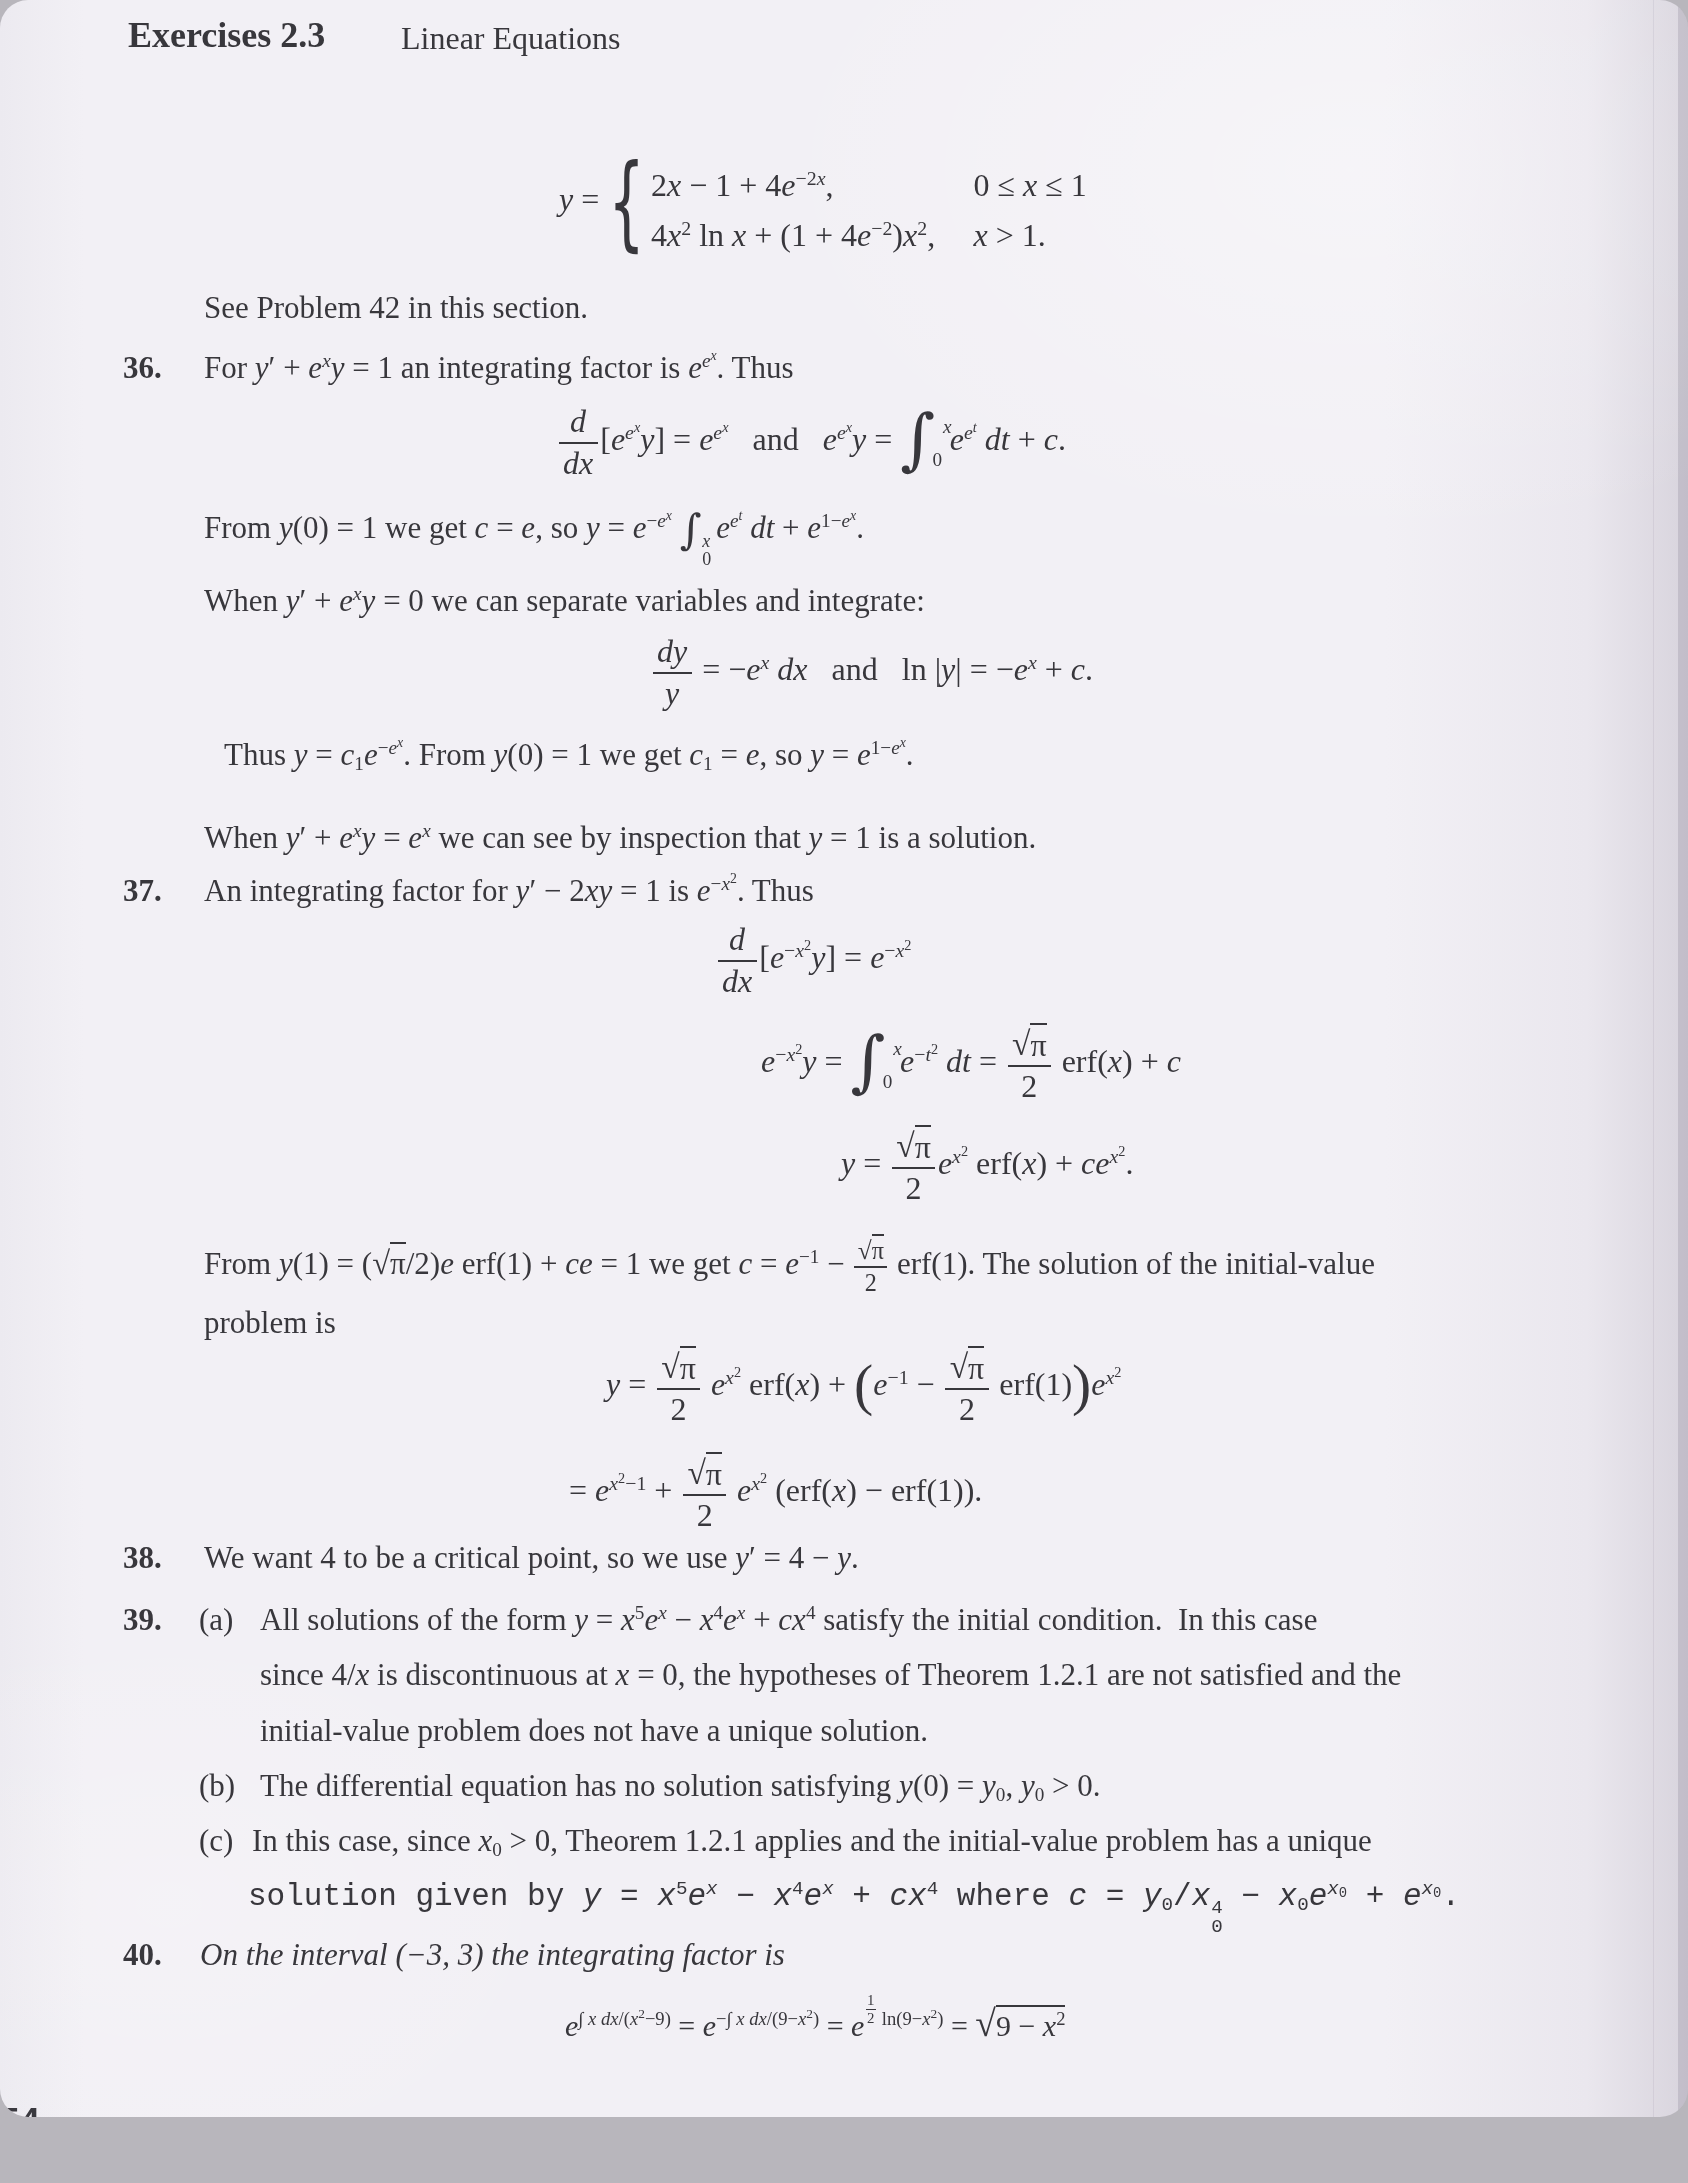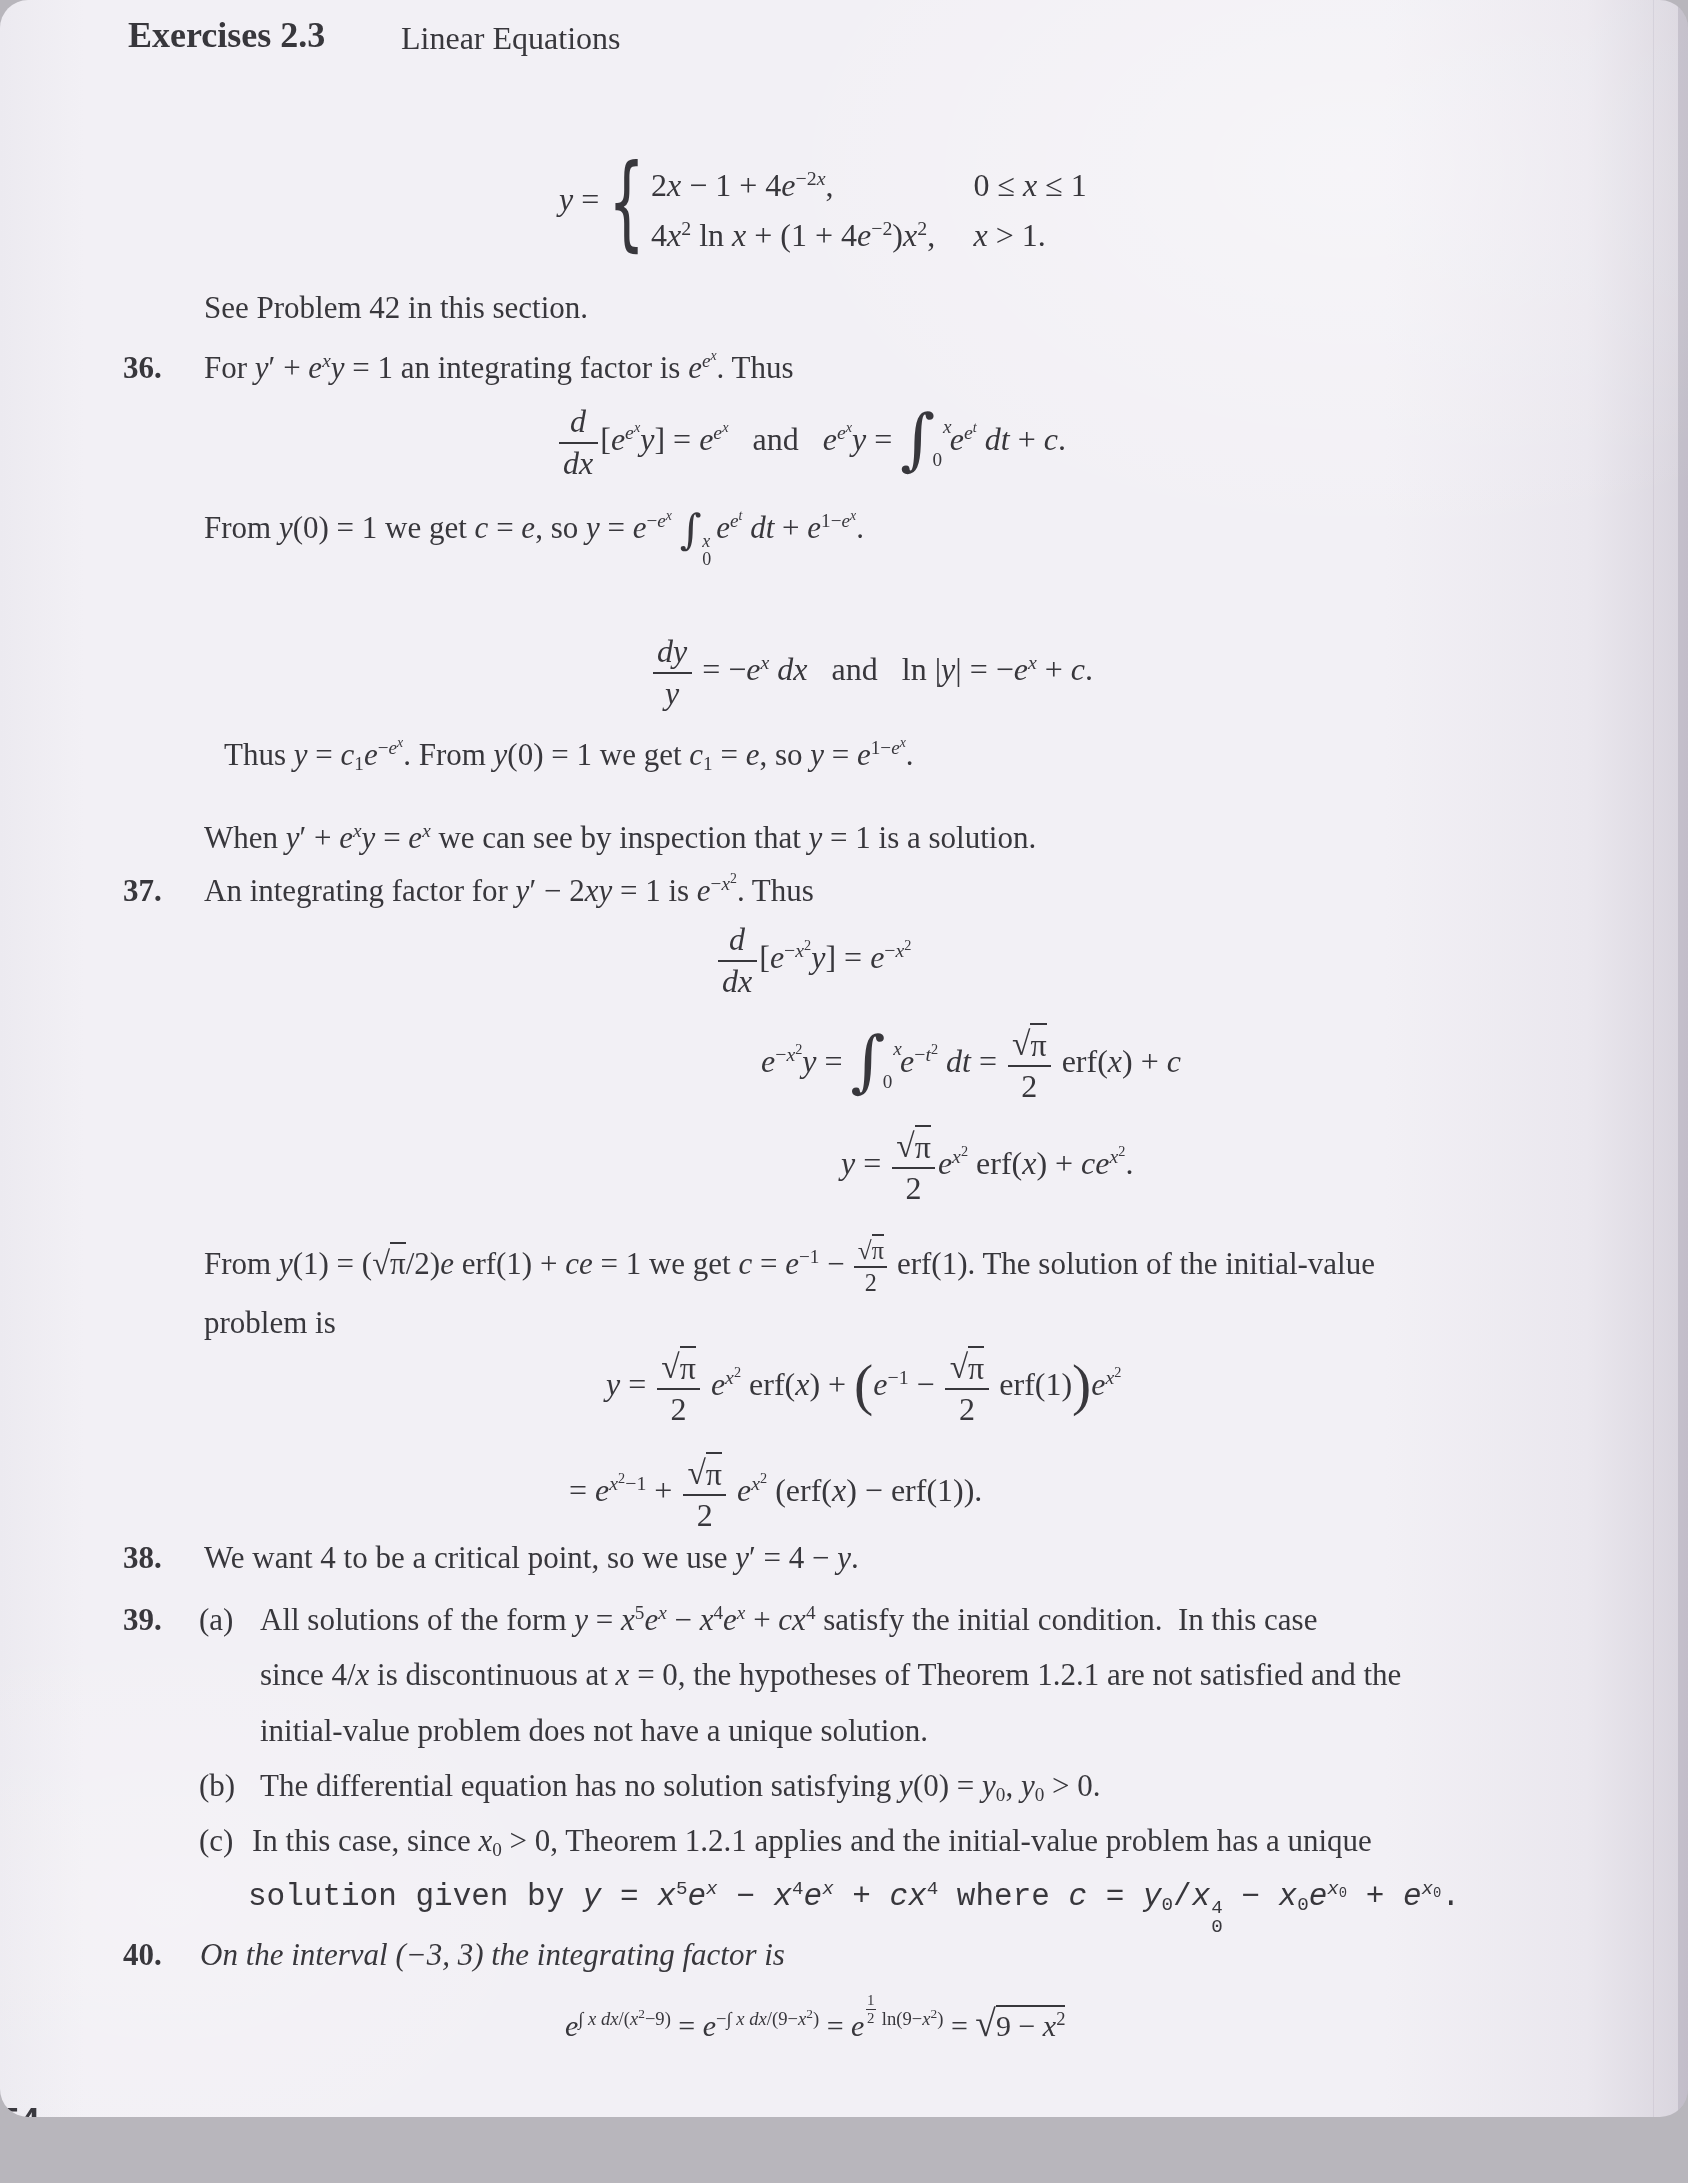--- a/index.html
+++ b/index.html
@@ -80,20 +80,21 @@
   <div class="blk bold" style="left:123px; top:349px;">36.</div>
   <div class="blk" style="left:204px; top:349px;">For <i>y</i>′ + <i>e</i><sup><i>x</i></sup><i>y</i> = 1 an integrating factor is <i>e</i><sup><i>e</i><sup><i>x</i></sup></sup>. Thus</div>
   <div class="blk disp" style="left:556px; top:404px;"><span class="fr"><span class="nu"><i>d</i></span><span class="de"><i>dx</i></span></span>[<i>e</i><sup><i>e</i><sup><i>x</i></sup></sup><i>y</i>] = <i>e</i><sup><i>e</i><sup><i>x</i></sup></sup> &nbsp;&nbsp;and&nbsp;&nbsp; <i>e</i><sup><i>e</i><sup><i>x</i></sup></sup><i>y</i> = <span class="int">∫</span><span class="lims">
         <span><i>x</i></span>
         <span>0</span>
       </span><i>e</i><sup><i>e</i><sup><i>t</i></sup></sup> <i>dt</i> + <i>c</i>.</div>
   <div class="blk" style="left:204px; top:509px;">From <i>y</i>(0) = 1 we get <i>c</i> = <i>e</i>, so <i>y</i> = <i>e</i><sup>−<i>e</i><sup><i>x</i></sup></sup> <span class="iint">∫</span><span class="ilim">
         <span><i>x</i></span>
         <span>0</span>
       </span><i>e</i><sup><i>e</i><sup><i>t</i></sup></sup> <i>dt</i> + <i>e</i><sup>1−<i>e</i><sup><i>x</i></sup></sup>.</div>
+  <div class="blk" style="left:204px; top:582px;">When <i>y</i>′ + <i>e</i><sup><i>x</i></sup><i>y</i> = 0 we can separate variables and integrate:</div>
   <div class="blk disp" style="left:650px; top:634px;"><span class="fr"><span class="nu"><i>dy</i></span><span class="de"><i>y</i></span></span> = −<i>e</i><sup><i>x</i></sup> <i>dx</i> &nbsp;&nbsp;and&nbsp;&nbsp; ln |<i>y</i>| = −<i>e</i><sup><i>x</i></sup> + <i>c</i>.</div>
   <div class="blk" style="left:204px; top:736px;margin-left:20px;">Thus <i>y</i> = <i>c</i><sub>1</sub><i>e</i><sup>−<i>e</i><sup><i>x</i></sup></sup>. From <i>y</i>(0) = 1 we get <i>c</i><sub>1</sub> = <i>e</i>, so <i>y</i> = <i>e</i><sup>1−<i>e</i><sup><i>x</i></sup></sup>.</div>
   <div class="blk" style="left:204px; top:819px;">When <i>y</i>′ + <i>e</i><sup><i>x</i></sup><i>y</i> = <i>e</i><sup><i>x</i></sup> we can see by inspection that <i>y</i> = 1 is a solution.</div>
 
   <div class="blk bold" style="left:123px; top:872px;">37.</div>
   <div class="blk" style="left:204px; top:872px;">An integrating factor for <i>y</i>′ − 2<i>xy</i> = 1 is <i>e</i><sup>−<i>x</i><sup>2</sup></sup>. Thus</div>
   <div class="blk disp" style="left:715px; top:922px;"><span class="fr"><span class="nu"><i>d</i></span><span class="de"><i>dx</i></span></span>[<i>e</i><sup>−<i>x</i><sup>2</sup></sup><i>y</i>] = <i>e</i><sup>−<i>x</i><sup>2</sup></sup></div>
   <div class="blk disp" style="left:761px; top:1025px;"><i>e</i><sup>−<i>x</i><sup>2</sup></sup><i>y</i> = <span class="int">∫</span><span class="lims">
         <span><i>x</i></span>
         <span>0</span>

